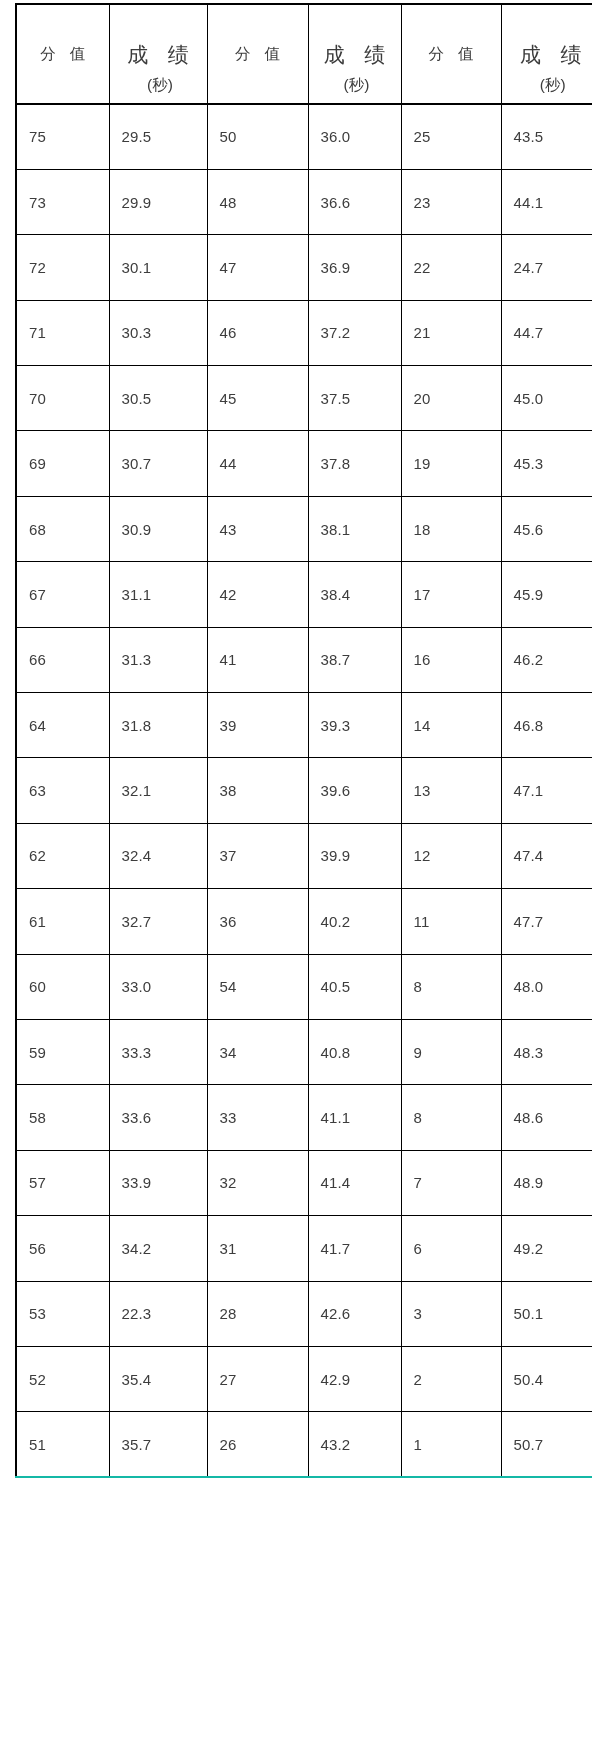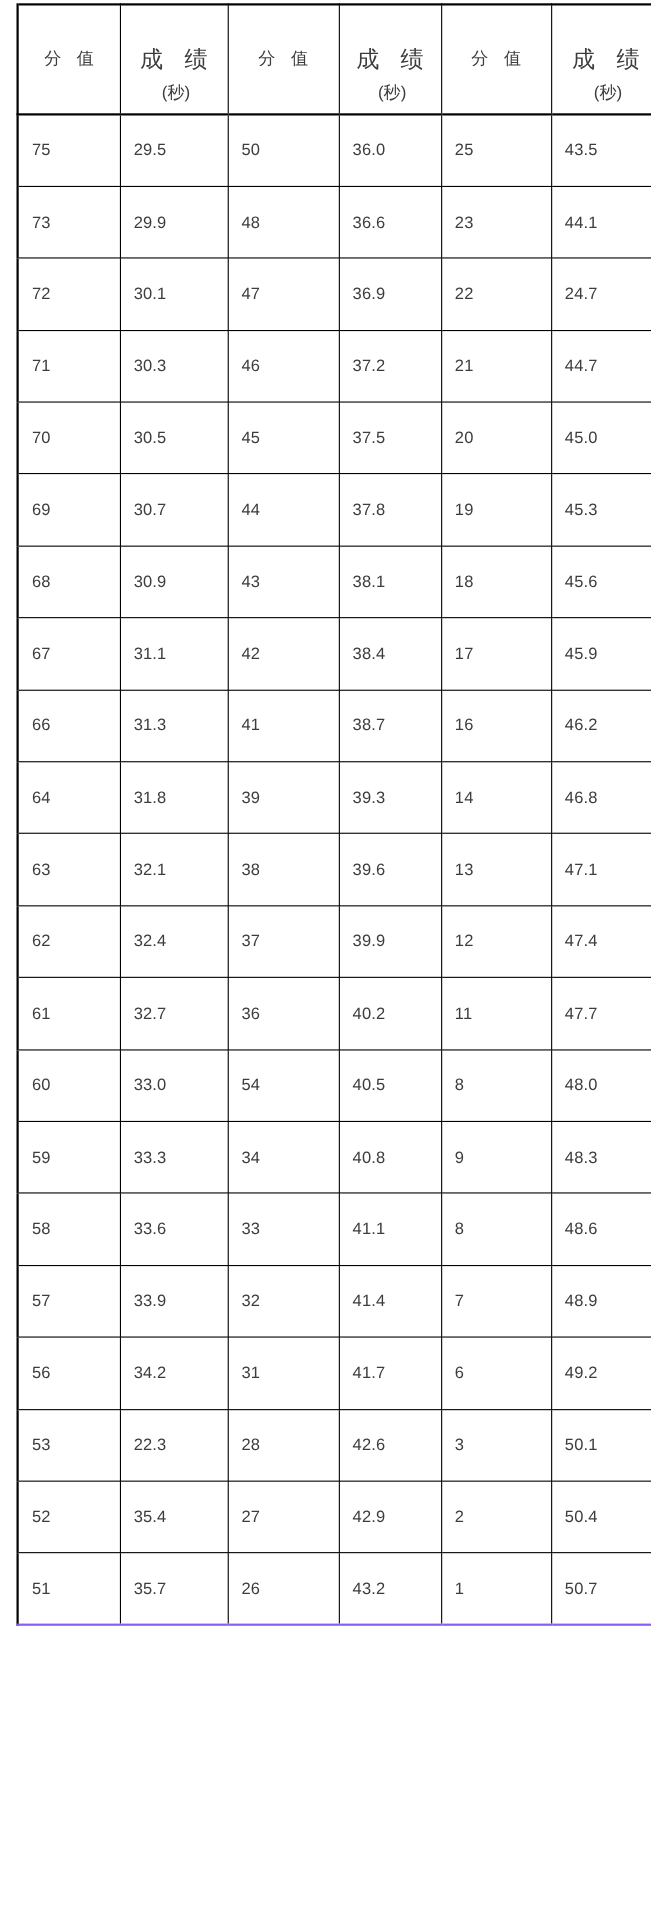--- a/index.html
+++ b/index.html
@@ -81,21 +81,21 @@
   tbody tr.data-row td {
     height: 65.4px;
     vertical-align: middle;
     text-align: left;
     padding-left: 12px;
     color: #3d3d3d;
     font-size: 15px;
     letter-spacing: 0.01em;
   }
   tbody tr.data-row:last-child td {
-    border-bottom: 2px solid #8b5cf6;
+    border-bottom: 2px solid #14b8a6;
     margin-top: 14px;
   }
   tbody tr.data-row td.col-first,
   thead tr.header-row th.col-first {
     border-left: 2px solid #000000;
   }
   tbody tr.data-row td.col-last,
   thead tr.header-row th.col-last {
     border-right: 2px solid #000000;
   }

